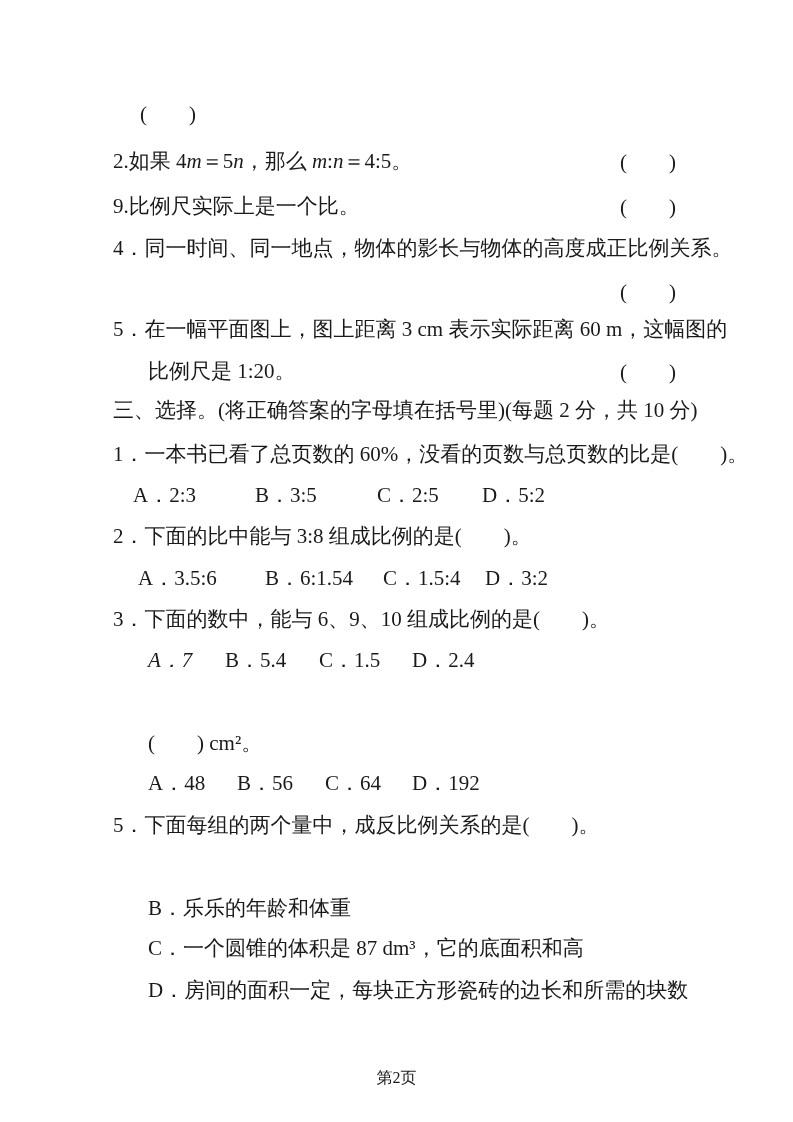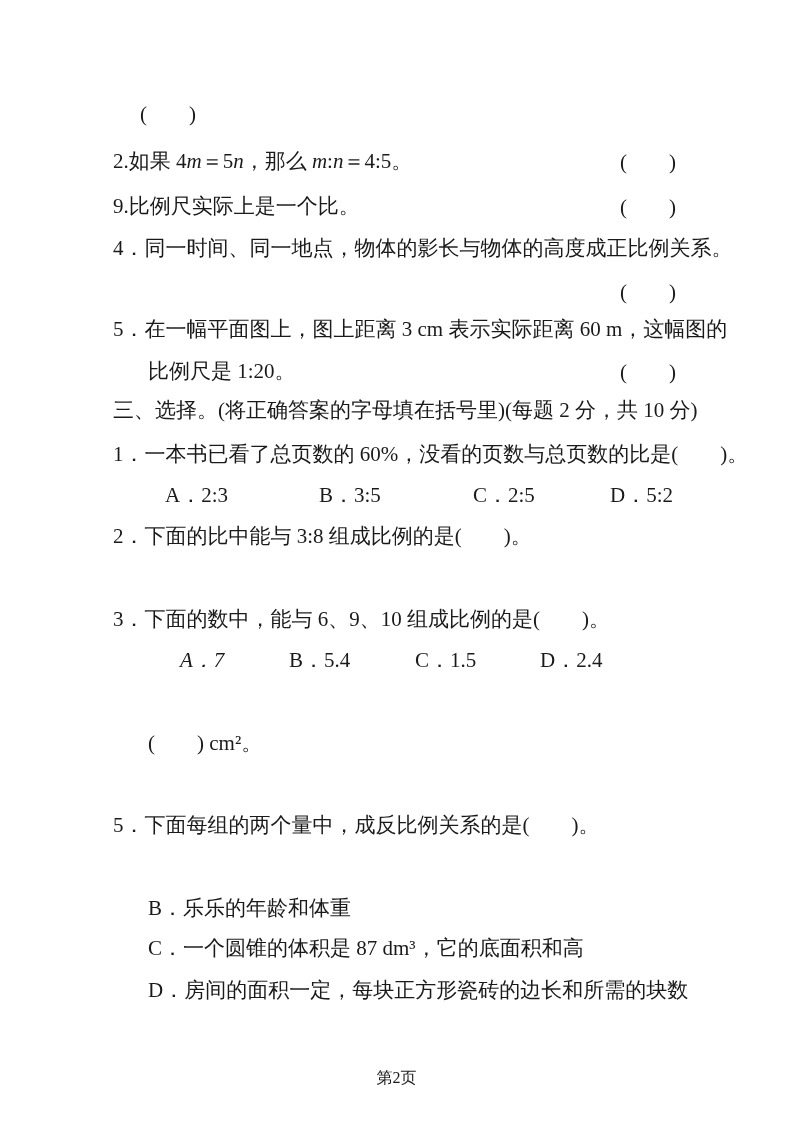--- a/index.html
+++ b/index.html
@@ -16,21 +16,21 @@
   .line {
     position:absolute;
     white-space:pre;
     line-height:27px;
   }
   .bracket-abs {
     position:absolute;
     white-space:pre;
   }
   .it { font-style:italic; }
-  .opts span { display:inline-block; white-space:pre;margin-left:32px; }
+  .opts span { display:inline-block; white-space:pre; }
   .opts-1 span:nth-child(1){ width:122px; }
   .opts-1 span:nth-child(2){ width:122px; }
   .opts-1 span:nth-child(3){ width:105px; }
   .opts-2 span:nth-child(1){ width:127px; }
   .opts-2 span:nth-child(2){ width:118px; }
   .opts-2 span:nth-child(3){ width:102px; }
   .opts-3 span:nth-child(1){ width:77px;font-style:italic; }
   .opts-3 span:nth-child(2){ width:94px; }
   .opts-3 span:nth-child(3){ width:93px; }
   .opts-4 span:nth-child(1){ width:89px; }
@@ -63,25 +63,27 @@
   <div class="line" style="left:113px; top:316px">5．在一幅平面图上，图上距离 3 cm 表示实际距离 60 m，这幅图的</div>
   <div class="line" style="left:148px; top:358px">比例尺是 1:20。</div>
   <div class="bracket-abs" style="left:620px; top:358px">(　　)</div>
 
   <div class="line" style="left:113px; top:397px">三、选择。(将正确答案的字母填在括号里)(每题 2 分，共 10 分)</div>
 
   <div class="line" style="left:113px; top:441px">1．一本书已看了总页数的 60%，没看的页数与总页数的比是(　　)。</div>
   <div class="line opts opts-1" style="left:133px; top:482px"><span>A．2:3</span><span>B．3:5</span><span>C．2:5</span><span>D．5:2</span></div>
 
   <div class="line" style="left:113px; top:523px">2．下面的比中能与 3:8 组成比例的是(　　)。</div>
+  <div class="line opts opts-2" style="left:138px; top:565px"><span>A．3.5:6</span><span>B．6:1.54</span><span>C．1.5:4</span><span>D．3:2</span></div>
 
   <div class="line" style="left:113px; top:606px">3．下面的数中，能与 6、9、10 组成比例的是(　　)。</div>
   <div class="line opts opts-3" style="left:148px; top:647px"><span>A．7</span><span>B．5.4</span><span>C．1.5</span><span>D．2.4</span></div>
 
   <div class="line" style="left:148px; top:730px">(　　) cm²。</div>
+  <div class="line opts opts-4" style="left:148px; top:770px"><span>A．48</span><span>B．56</span><span>C．64</span><span>D．192</span></div>
 
   <div class="line" style="left:113px; top:812px">5．下面每组的两个量中，成反比例关系的是(　　)。</div>
   <div class="line" style="left:148px; top:895px">B．乐乐的年龄和体重</div>
   <div class="line" style="left:148px; top:935px">C．一个圆锥的体积是 87 dm³，它的底面积和高</div>
   <div class="line" style="left:148px; top:977px">D．房间的面积一定，每块正方形瓷砖的边长和所需的块数</div>
 
   <div class="footer">第2页</div>
 
 </div>
 

